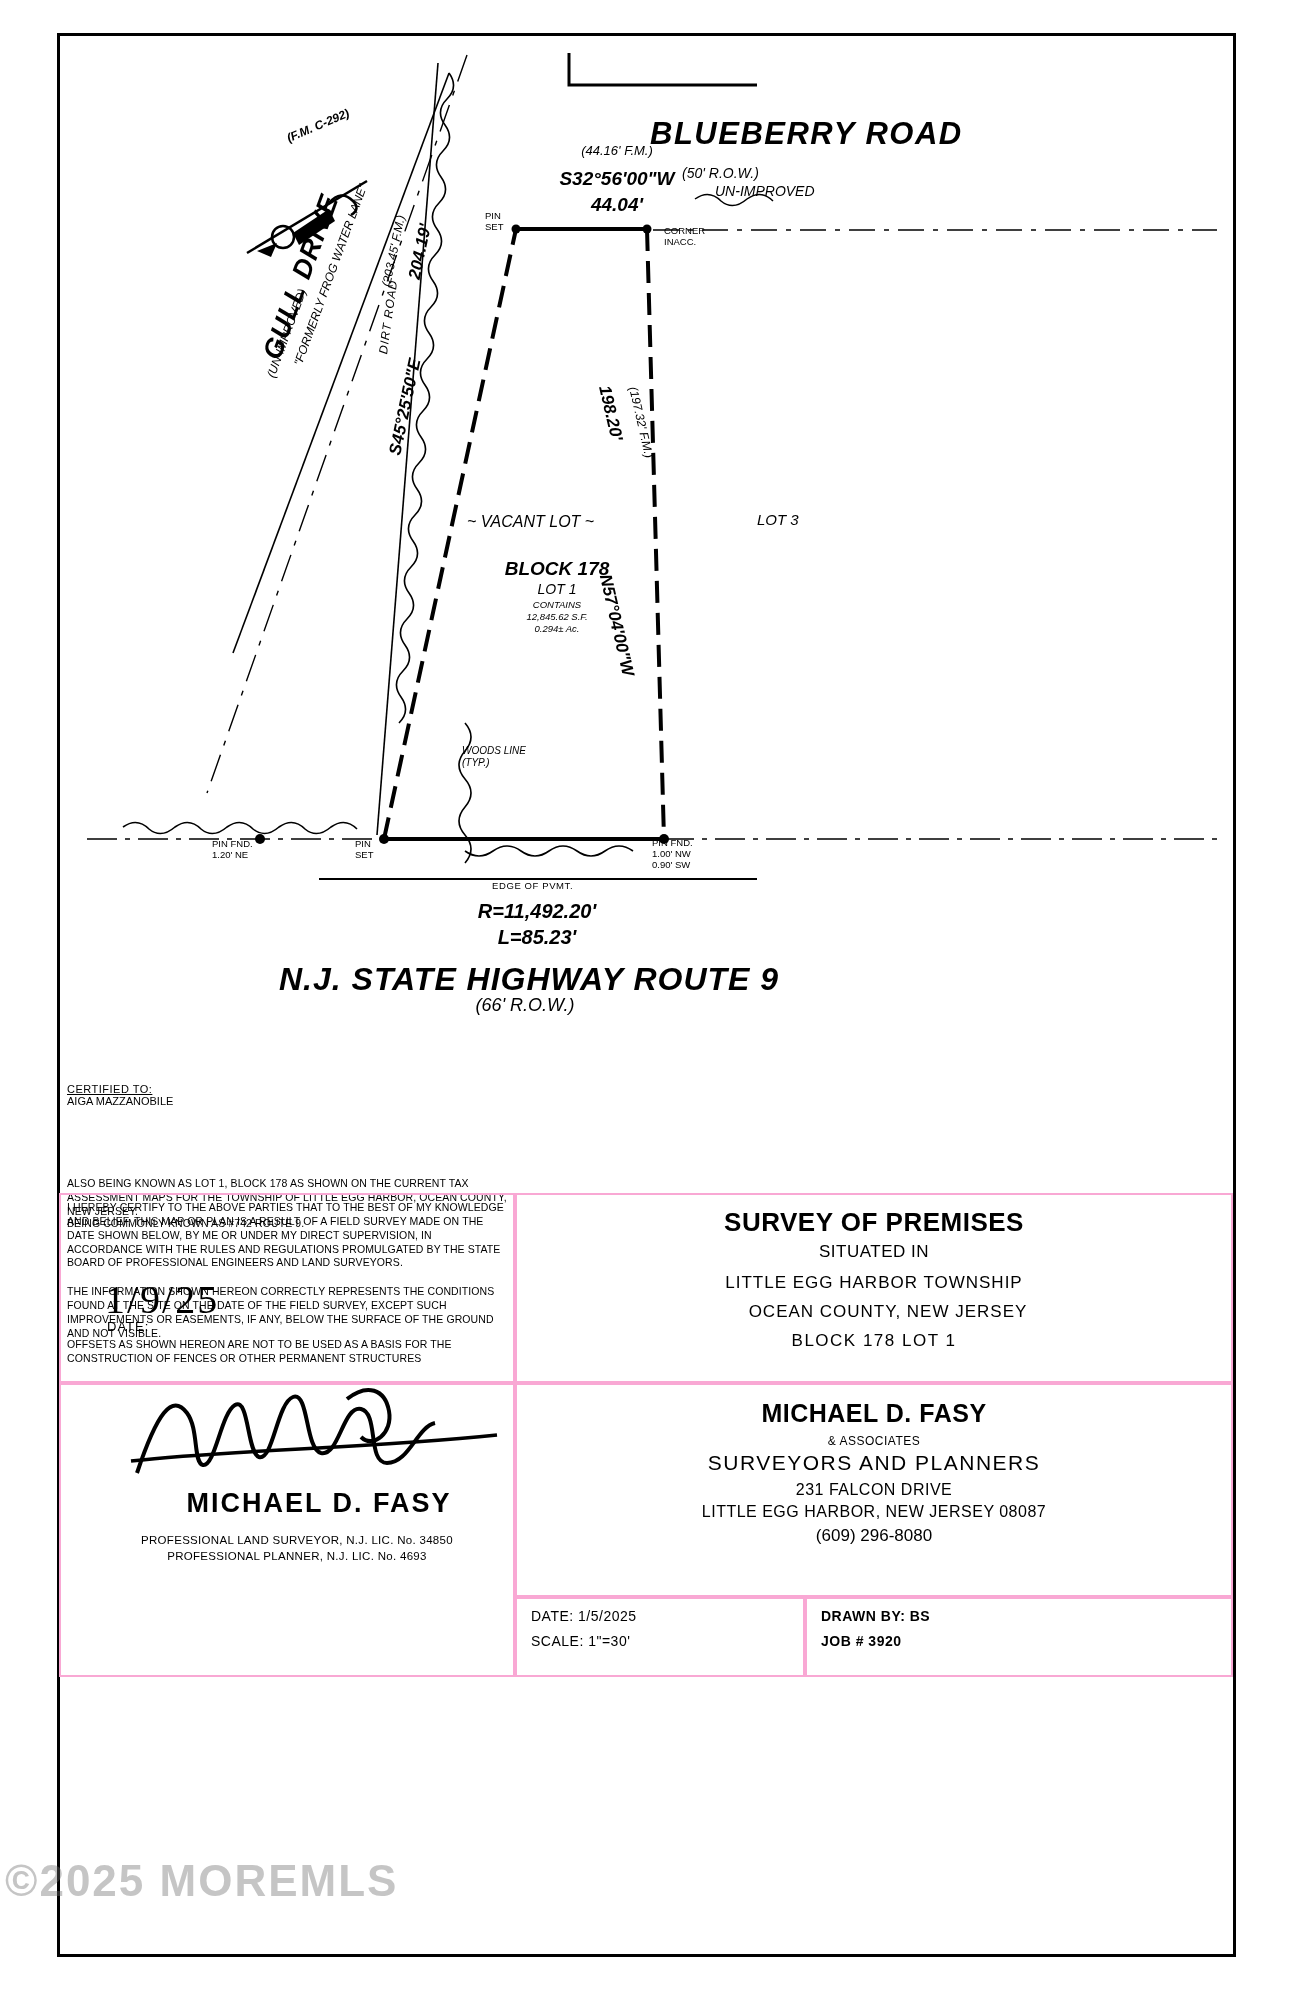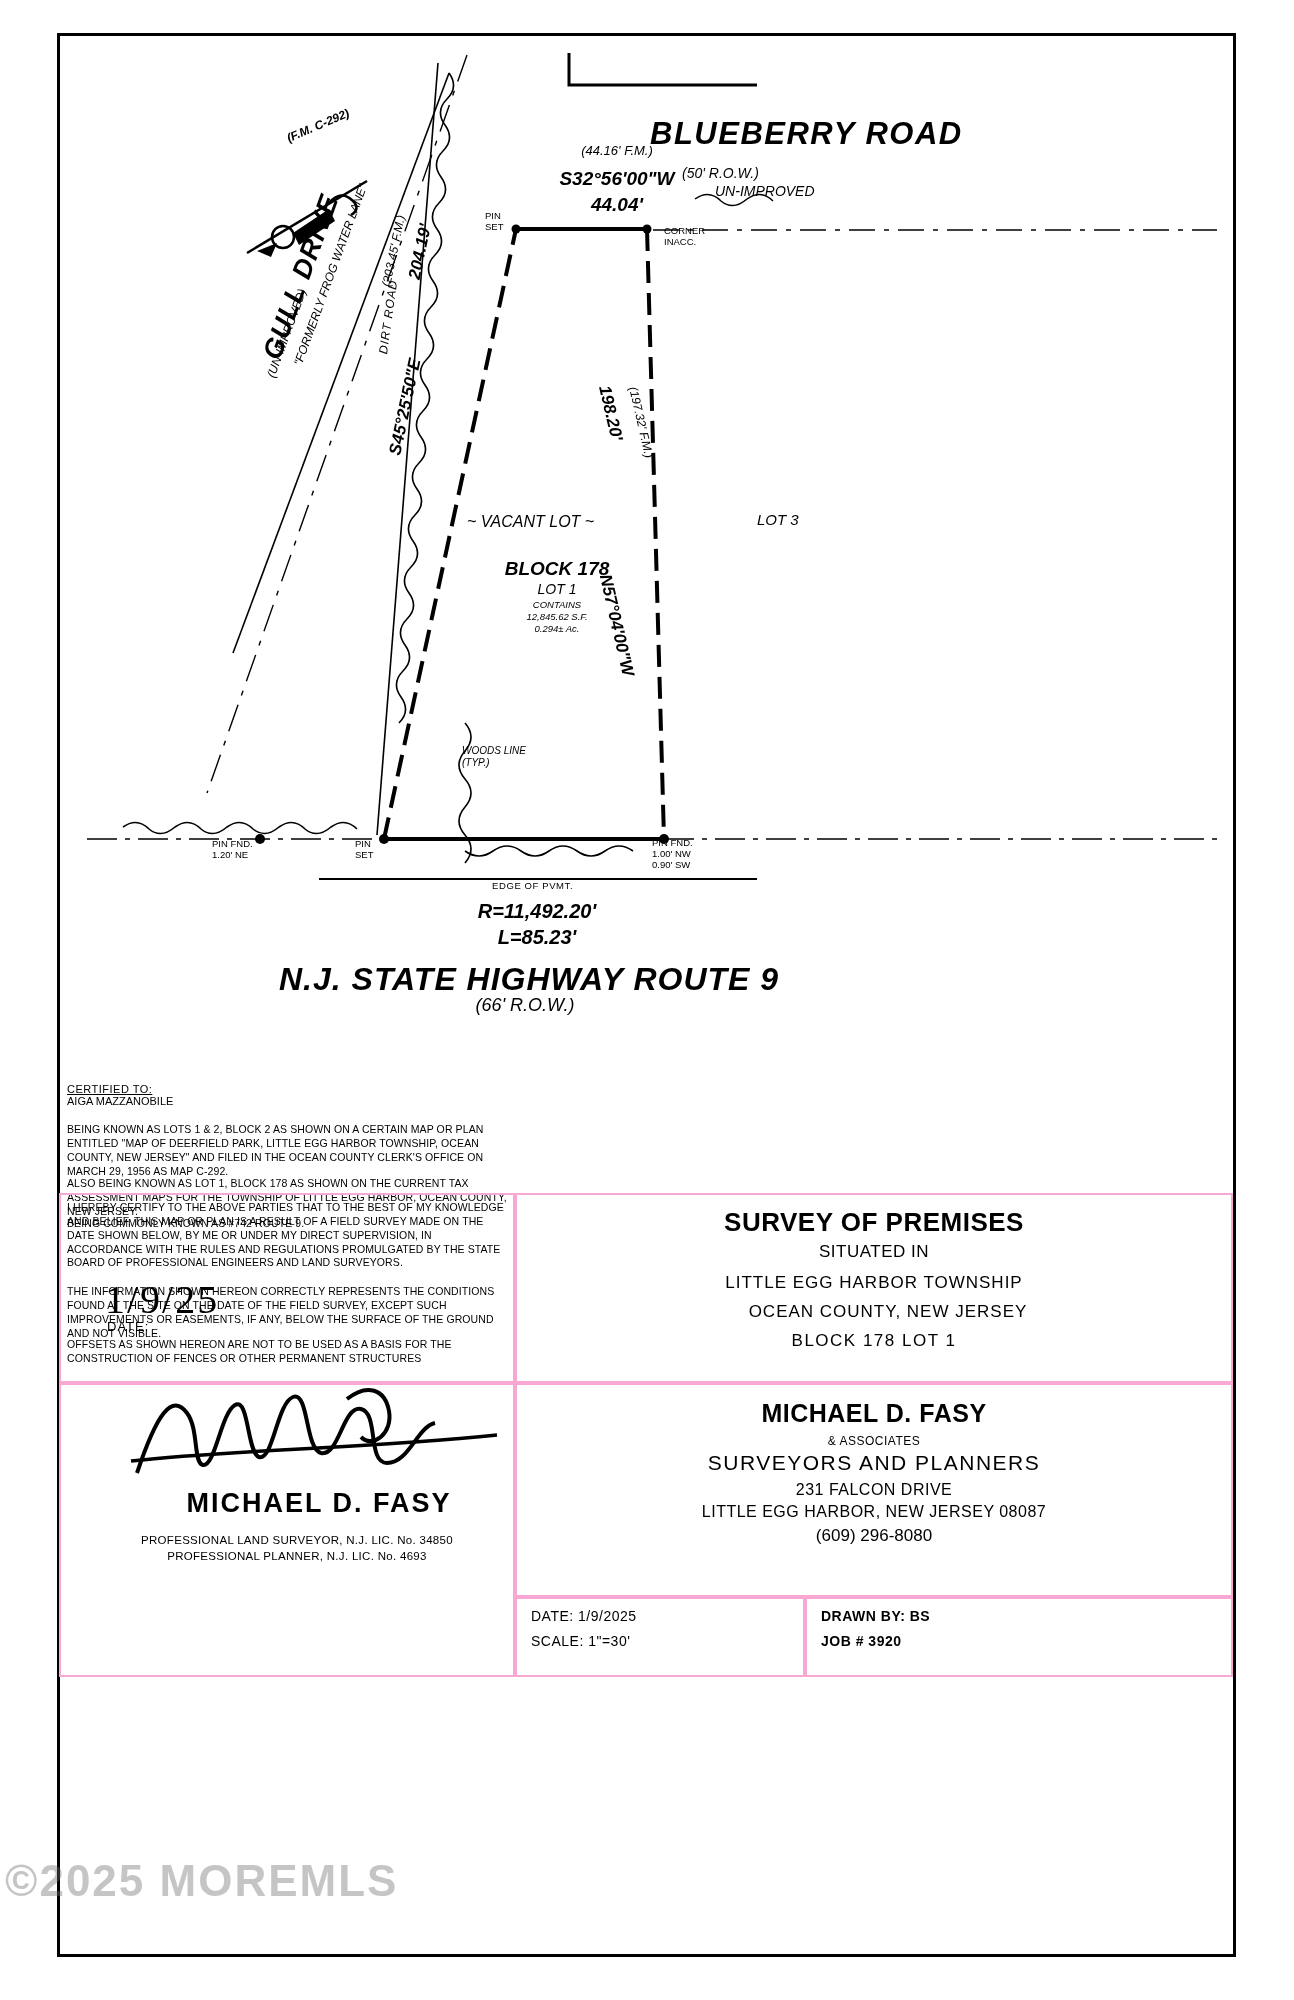--- a/index.html
+++ b/index.html
@@ -374,23 +374,20 @@
 
     <div class="lbl dirtroad" style="left:320px; top:320px; transform:rotate(-82deg); transform-origin:left top;">DIRT ROAD</div>
 
     <div class="lbl mapref" style="left:228px; top:100px; transform:rotate(-23deg); transform-origin:left top;">(F.M. C-292)</div>
 
     <div class="certified">
       <div class="u">CERTIFIED TO:</div>
       <div>AIGA MAZZANOBILE</div>
     </div>
 
-    <div class="noteblk" style="left:10px; top:1090px; width:440px;">BEING KNOWN AS LOTS 1 &amp; 2, BLOCK 2 AS SHOWN ON A CERTAIN MAP OR PLAN ENTITLED
-"MAP OF DEERFIELD PARK, LITTLE EGG HARBOR TOWNSHIP, OCEAN COUNTY, NEW JERSEY" AND
-FILED IN THE OCEAN COUNTY CLERK'S OFFICE ON MARCH 29, 1956 AS MAP C-292.</div>
     <div class="noteblk" style="left:10px; top:1144px; width:440px;">ALSO BEING KNOWN AS LOT 1, BLOCK 178 AS SHOWN ON THE CURRENT TAX ASSESSMENT MAPS
 FOR THE TOWNSHIP OF LITTLE EGG HARBOR, OCEAN COUNTY, NEW JERSEY.</div>
     <div class="noteblk" style="left:10px; top:1184px; width:440px;">BEING COMMONLY KNOWN AS #742 ROUTE 9.</div>
 
     <div class="tb tb-notes"></div>
     <div class="noteblk" style="left:10px; top:1168px; width:440px;">I HEREBY CERTIFY TO THE ABOVE PARTIES THAT TO THE BEST OF MY KNOWLEDGE
 AND BELIEF, THIS MAP OR PLAN IS A RESULT OF A FIELD SURVEY MADE ON THE
 DATE SHOWN BELOW, BY ME OR UNDER MY DIRECT SUPERVISION, IN ACCORDANCE
 WITH THE RULES AND REGULATIONS PROMULGATED BY THE STATE BOARD OF
 PROFESSIONAL ENGINEERS AND LAND SURVEYORS.</div>
@@ -429,21 +426,21 @@
     <div class="tb tb-firm">
       <div class="f-name">MICHAEL D. FASY</div>
       <div class="f-assoc">&amp; ASSOCIATES</div>
       <div class="f-sp">SURVEYORS AND PLANNERS</div>
       <div class="f-addr">231 FALCON DRIVE</div>
       <div class="f-city">LITTLE EGG HARBOR, NEW JERSEY 08087</div>
       <div class="f-phone">(609) 296-8080</div>
     </div>
 
     <div class="tb tb-date">
-      <div>DATE: 1/9/2025</div>
+      <div>DATE: 1/5/2025</div>
       <div>SCALE: 1"=30'</div>
     </div>
 
     <div class="tb tb-drawn">
       <div>DRAWN BY: BS</div>
       <div>JOB #  3920</div>
     </div>
 
   </div>
 

